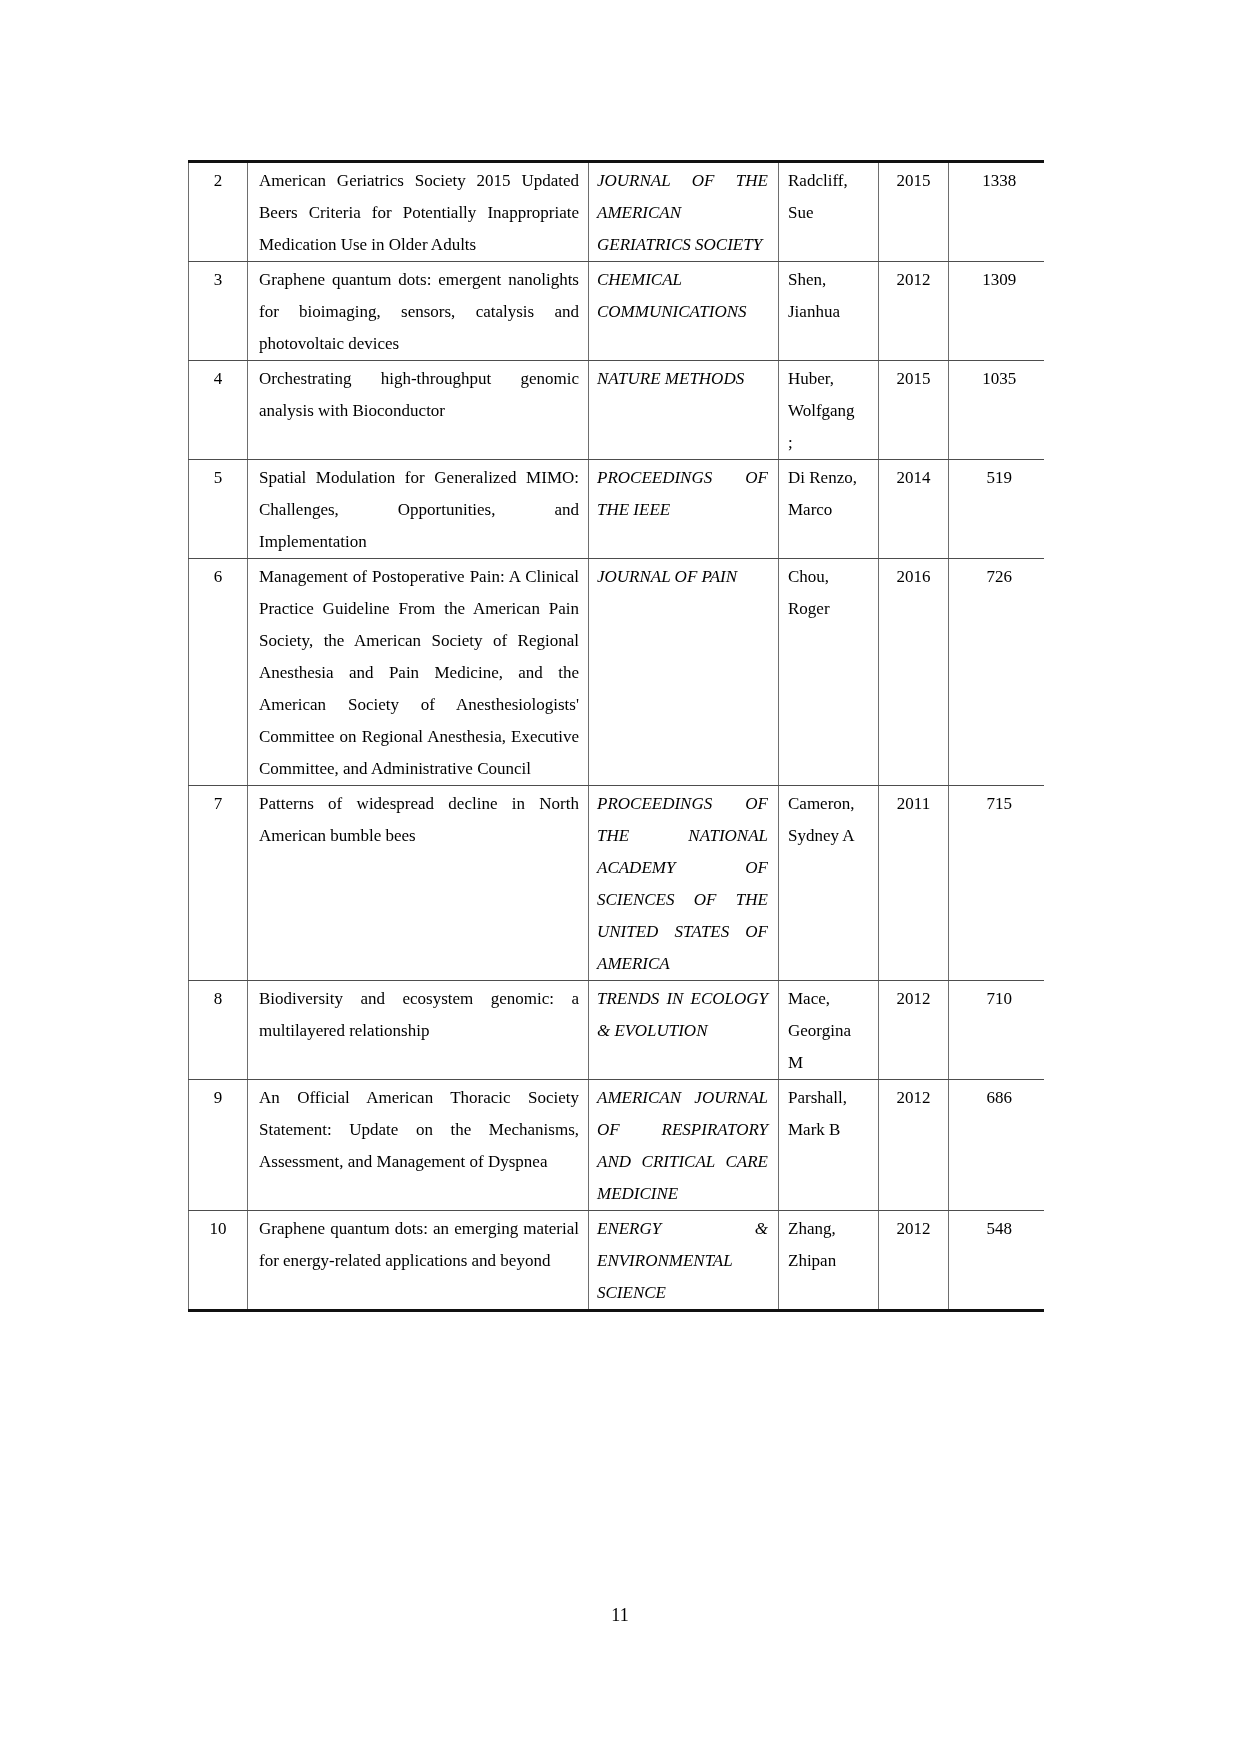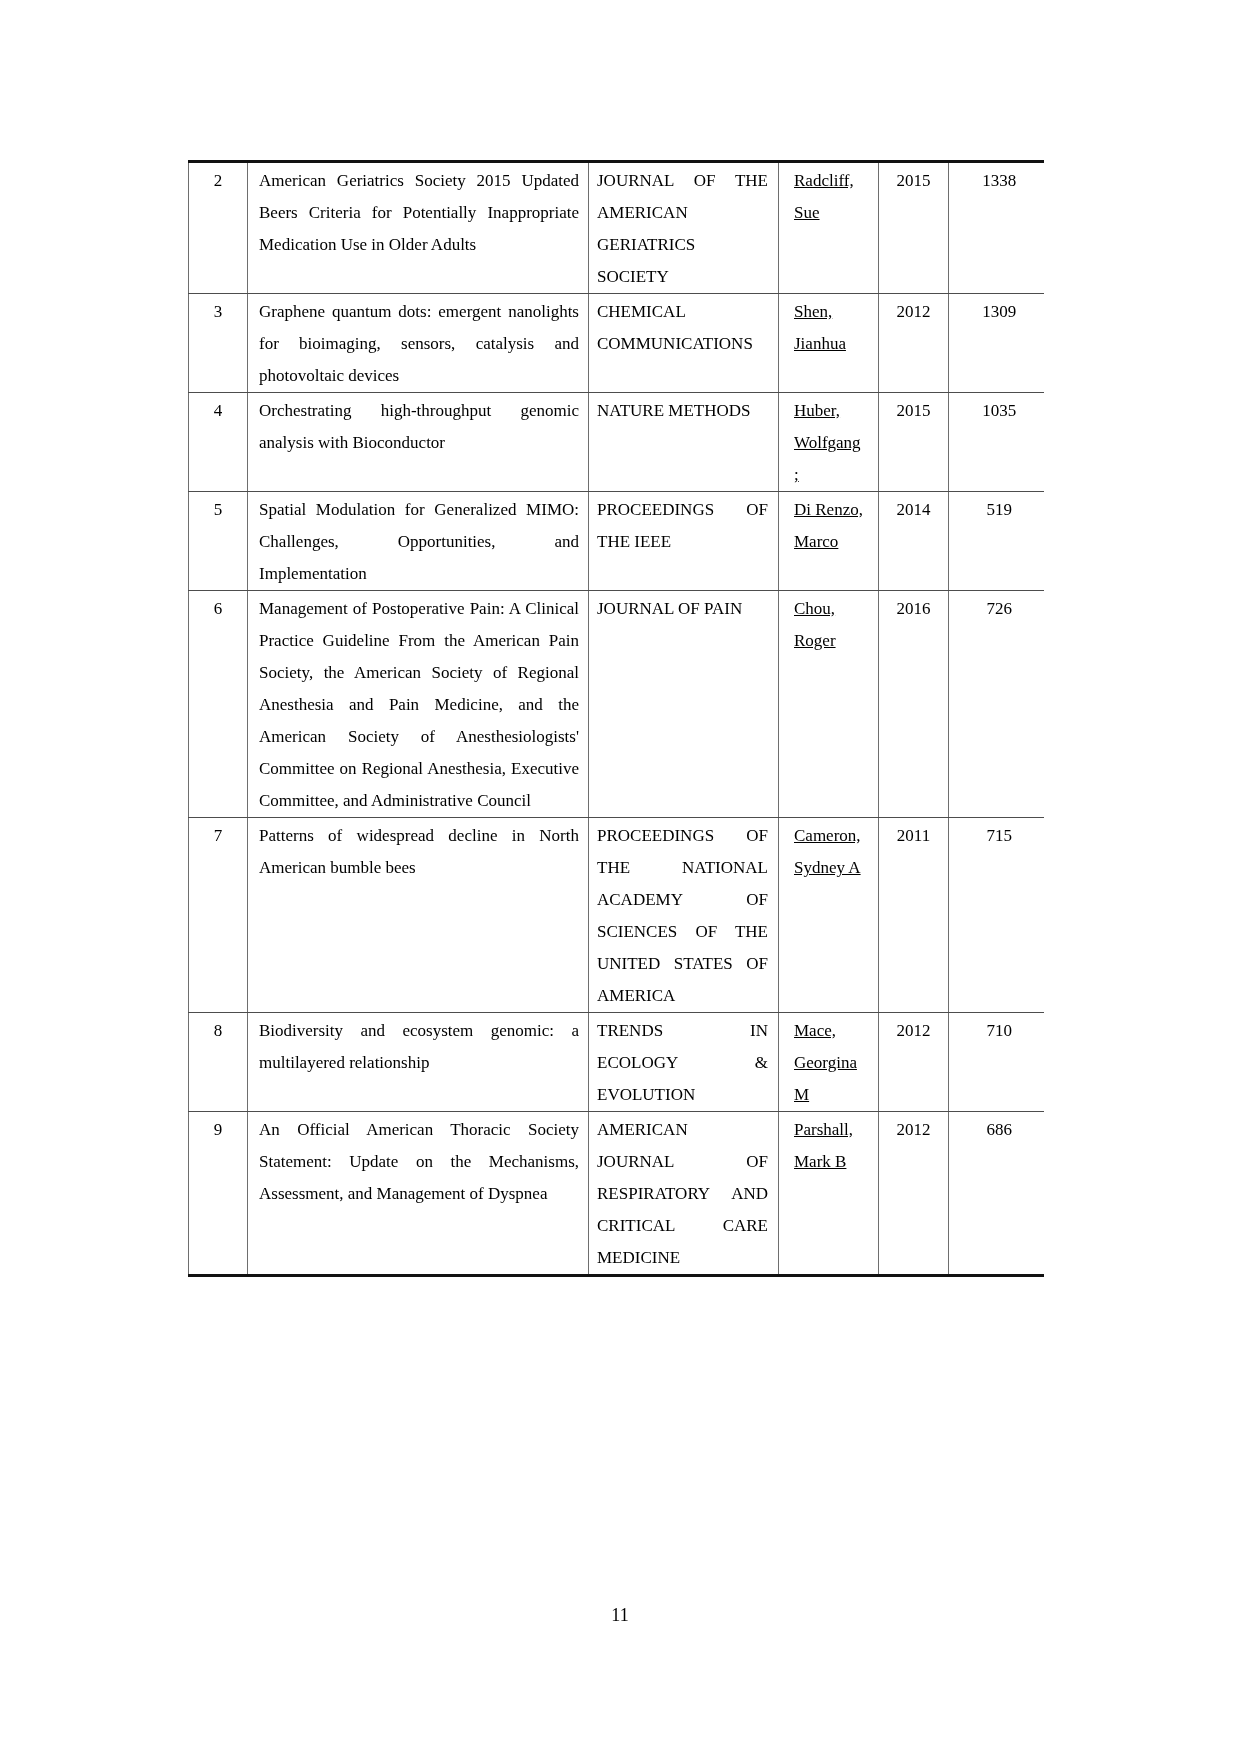--- a/index.html
+++ b/index.html
@@ -54,29 +54,29 @@
     padding-left: 2px;
     padding-right: 2px;
   }
   td.c-title {
     text-align: justify;
     text-justify: inter-word;
     padding-left: 11px;
     padding-right: 9px;
   }
   td.c-journal {
+    font-style: italic;
     text-align: justify;
     text-justify: inter-word;
     padding-right: 10px;
   }
   td.c-author {
     white-space: pre-line;
-    padding-left: 15px;
+    padding-left: 9px;
     padding-right: 5px;
-    text-decoration: underline;
   }
   td.c-year {
     text-align: center;
     padding-left: 2px;
     padding-right: 2px;
   }
   td.c-cites {
     text-align: center;
     padding-left: 8px;
     padding-right: 2px;
@@ -173,18 +173,27 @@
   </tr>
         <tr>
     <td class="c-rank">9</td>
     <td class="c-title">An Official American Thoracic Society Statement: Update on the Mechanisms, Assessment, and Management of Dyspnea</td>
     <td class="c-journal">AMERICAN JOURNAL OF RESPIRATORY AND CRITICAL CARE MEDICINE</td>
     <td class="c-author">Parshall,
 Mark B</td>
     <td class="c-year">2012</td>
     <td class="c-cites">686</td>
   </tr>
+        <tr>
+    <td class="c-rank">10</td>
+    <td class="c-title">Graphene quantum dots: an emerging material for energy-related applications and beyond</td>
+    <td class="c-journal">ENERGY &amp; ENVIRONMENTAL SCIENCE</td>
+    <td class="c-author">Zhang,
+Zhipan</td>
+    <td class="c-year">2012</td>
+    <td class="c-cites">548</td>
+  </tr>
       </tbody>
   </table>
 
   <div class="page-number">11</div>
 
 </div>
 
 </body></html>

